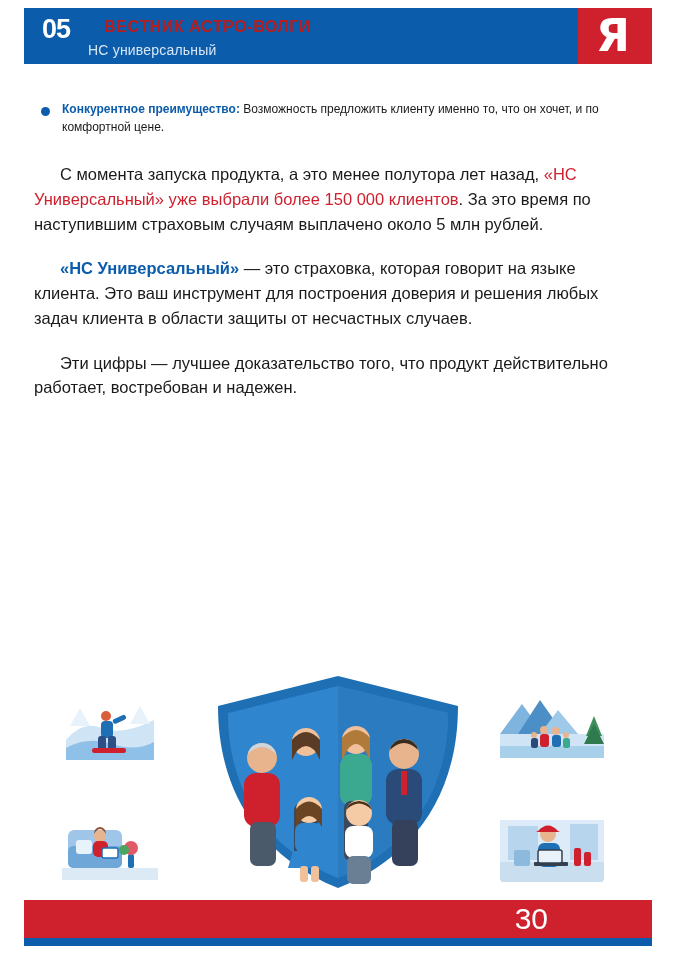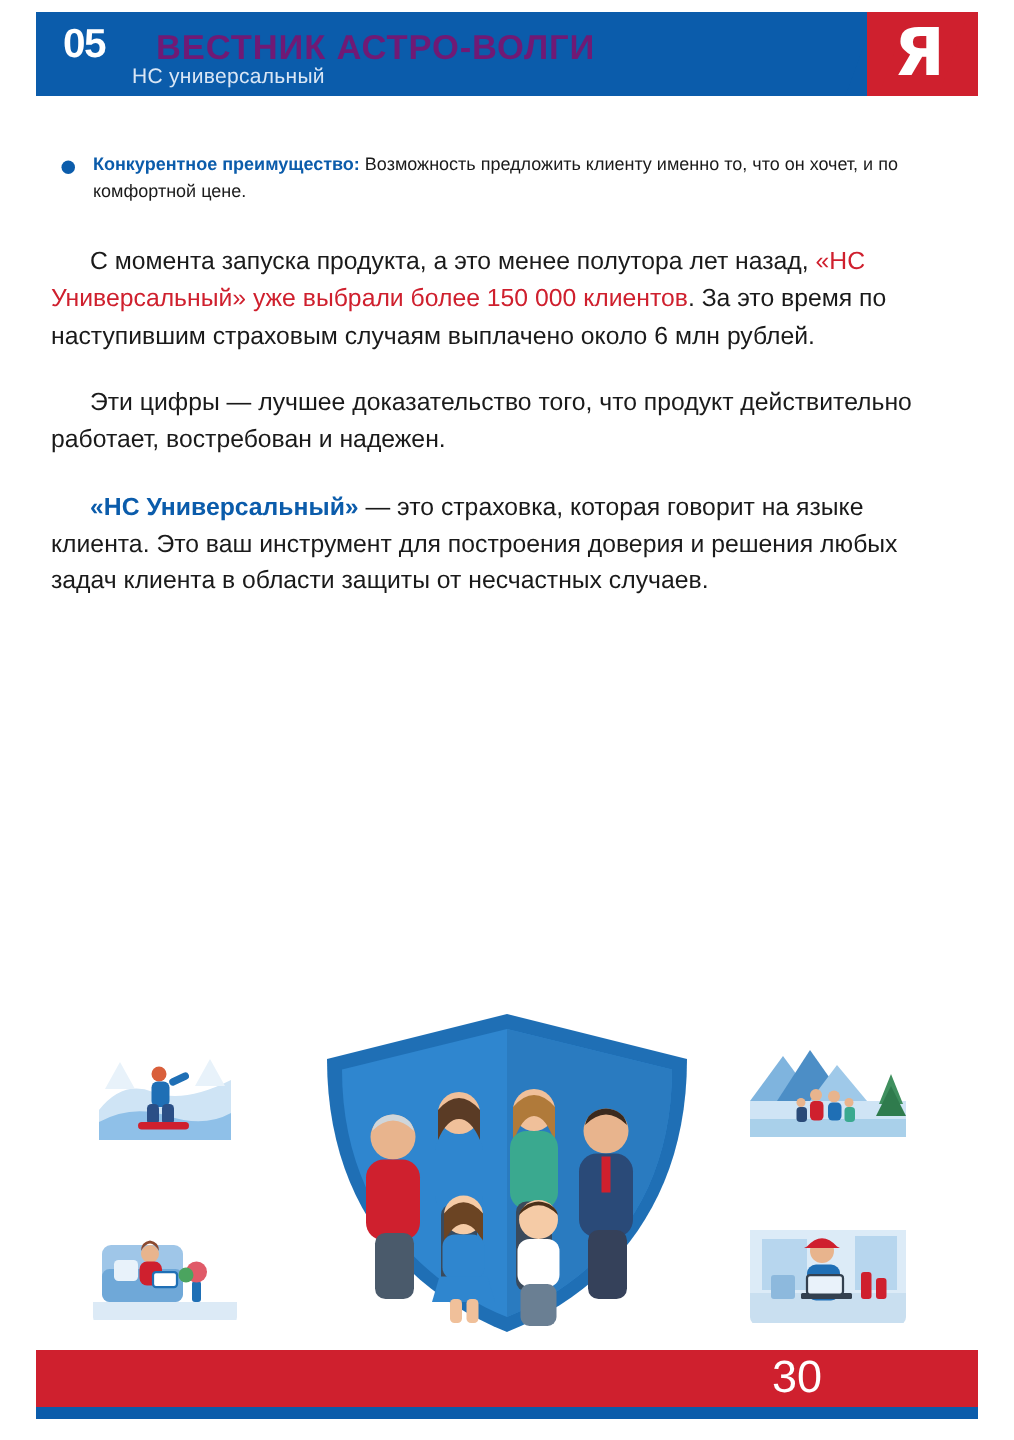--- a/index.html
+++ b/index.html
@@ -79,22 +79,22 @@
     color: #ffffff;
     font-size: 27px;
     font-weight: bold;
     letter-spacing: -1px;
     font-family: "Liberation Sans", sans-serif;
   }
   .header-title {
     position: absolute;
     left: 80px;
     top: 10px;
-    color: #701a75;
-    font-size: 23px;
+    color: #b91c1c;
+    font-size: 16px;
     font-weight: bold;
     letter-spacing: 0.6px;
   }
   .header-sub {
     position: absolute;
     left: 64px;
     top: 34px;
     color: #d9e6f5;
     font-size: 14px;
     letter-spacing: 0.2px;
@@ -224,25 +224,25 @@
   <div class="bullet-row">
     <div class="bullet-dot">
         <span></span>
       </div>
     <div class="bullet-text">
       <span class="bullet-lead">Конкурентное преимущество:</span><span> Возможность предложить клиенту именно то, что он хочет, и по комфортной цене.</span>
     </div>
   </div>
 
 
-  <p class="para second"><span>С момента запуска продукта, а это менее полутора лет назад, </span><span class="red">«НС Универсальный» уже выбрали более 150 000 клиентов</span><span>. За это время по наступившим страховым случаям выплачено около 6 млн рублей.</span></p>
+  <p class="para second"><span>С момента запуска продукта, а это менее полутора лет назад, </span><span class="red">«НС Универсальный» уже выбрали более 150 000 клиентов</span><span>. За это время по наступившим страховым случаям выплачено около 5 млн рублей.</span></p>
+
+  <p class="para"><span class="bold-blue">«НС Универсальный»</span><span> — это страховка, которая говорит на языке клиента. Это ваш инструмент для построения доверия и решения любых задач клиента в области защиты от несчастных случаев.</span></p>
 
   <p class="para">Эти цифры — лучшее доказательство того, что продукт действительно работает, востребован и надежен.</p>
-
-  <p class="para"><span class="bold-blue">«НС Универсальный»</span><span> — это страховка, которая говорит на языке клиента. Это ваш инструмент для построения доверия и решения любых задач клиента в области защиты от несчастных случаев.</span></p>
 
 </div>
 
 <div class="illus">
 
   <svg class="ill-img ill-tl" viewBox="0 0 96 74">
     <rect x="0" y="0" width="96" height="74" fill="#ffffff"></rect>
     <path d="M4 50 Q20 30 40 38 Q60 46 92 30 L92 70 L4 70 Z" fill="#cfe4f5"></path>
     <path d="M4 58 Q26 46 50 54 Q74 62 92 52 L92 70 L4 70 Z" fill="#8fc0e8"></path>
     <path d="M8 36 L18 18 L28 36 Z" fill="#e8f2fa"></path>

